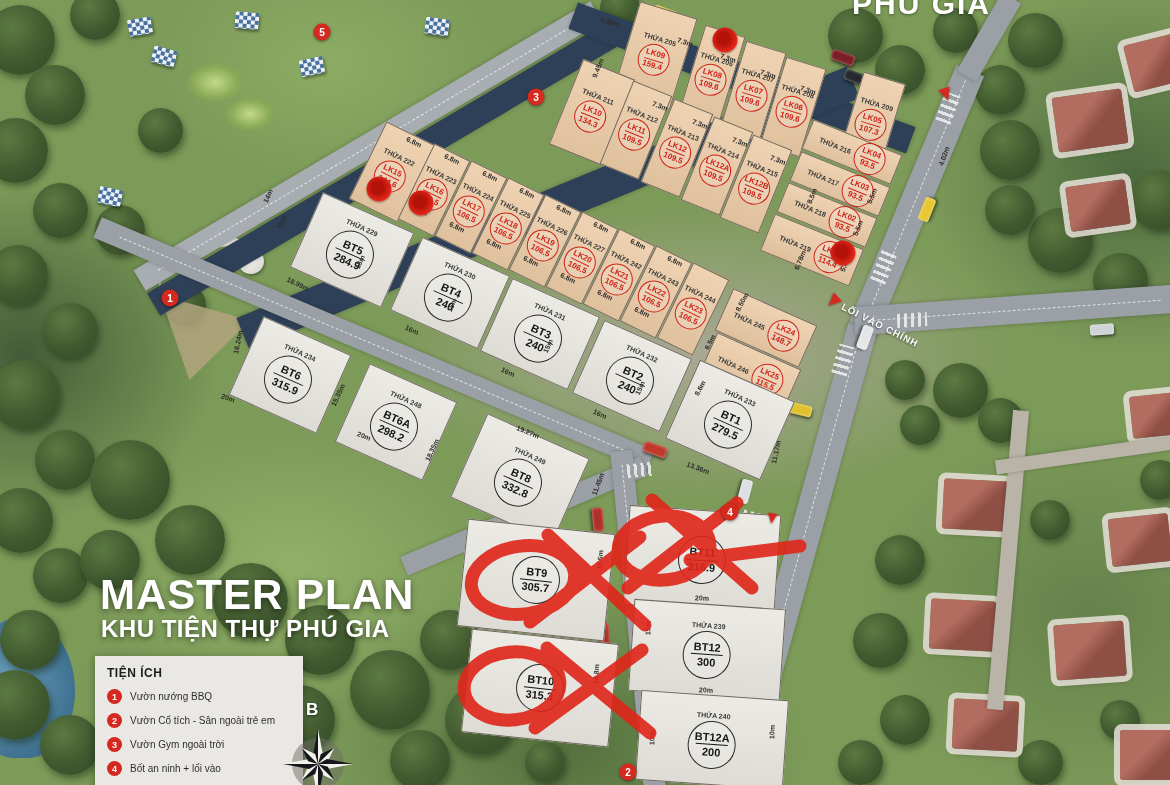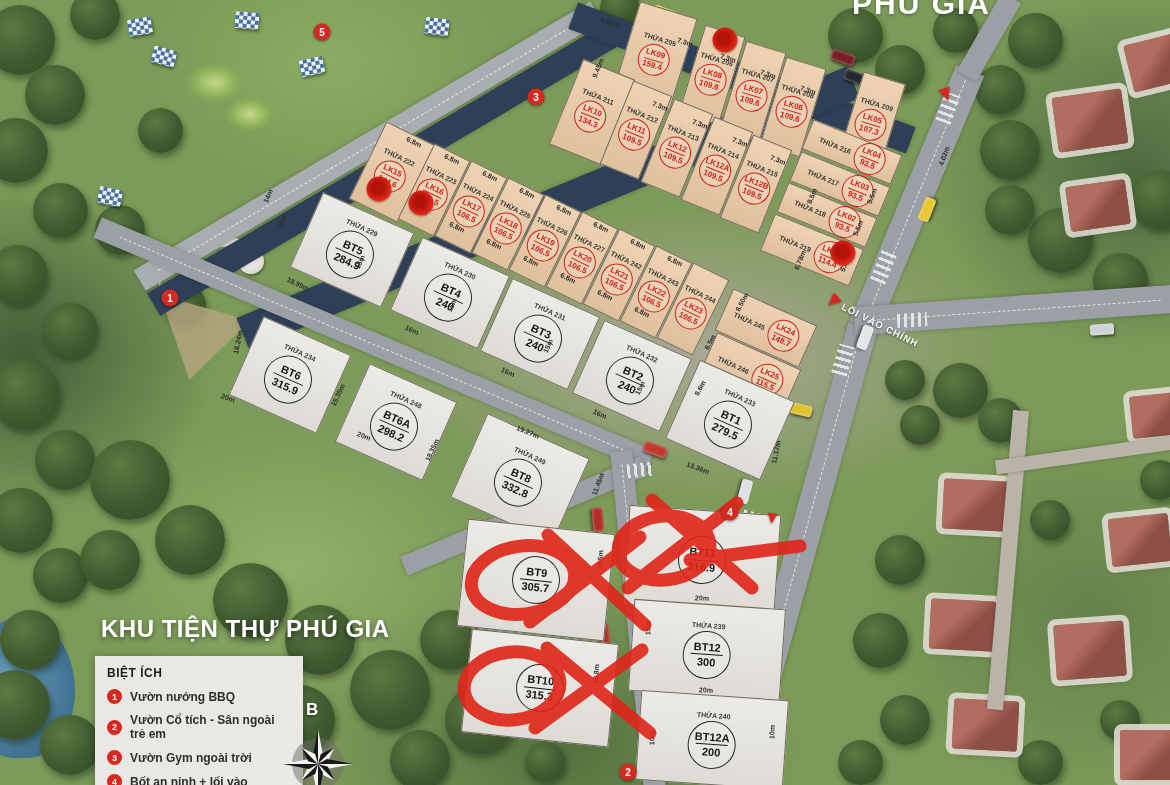--- a/index.html
+++ b/index.html
@@ -74,21 +74,21 @@
   .title2{left:101px;top:616px;color:#fff;font-size:24px;font-weight:bold;letter-spacing:.5px;
     text-shadow:0 2px 5px rgba(0,0,0,.5);line-height:1.1;}
   .watermark{left:852px;top:-13px;color:#fff;font-size:30px;font-weight:bold;letter-spacing:2px;
     text-shadow:0 1px 3px rgba(0,0,0,.4);}
   .legend{left:95px;top:656px;width:208px;height:140px;background:#eae8e4;box-shadow:0 2px 8px rgba(0,0,0,.35);
     padding:10px 12px;box-sizing:border-box;}
   .legend h3{margin:0 0 9px 0;font-size:12px;color:#1d1d1d;letter-spacing:.5px;}
   .legend .item{display:flex;align-items:center;gap:8px;margin-bottom:9px;}
   .legend .num{width:15px;height:15px;border-radius:50%;background:#d6281e;color:#fff;font-size:9px;
     font-weight:bold;display:flex;align-items:center;justify-content:center;flex:0 0 auto;}
-  .legend .lbl{font-size:12px;font-weight:bold;color:#2e2e2e;}
+  .legend .lbl{font-size:10px;font-weight:normal;color:#2e2e2e;}
   .compass{left:281px;top:727px;}
   .north{left:306px;top:700px;color:#fff;font-size:17px;font-weight:bold;text-shadow:0 1px 3px rgba(0,0,0,.6);}
 </style>
 </head>
 <body>
 
 <div class="map">
   <div class="layer" id="terrain" style="z-index:1">
       <div class="water" style="left: -25px; top: 618px; width: 100px; height: 140px;"></div>
       <div class="tree" style="left: -15px; top: 5px; width: 70px; height: 70px;"></div>
@@ -591,24 +591,25 @@
     </div>
 
   <div class="entrance">
     <span class="pin" style="position:static;transform:rotate(20deg)"></span>
     <span>LỐI VÀO CHÍNH</span>
   </div>
   <span class="pin" style="left:940px;top:88px;transform:rotate(-18deg)"></span>
   <span class="pin" style="left:766px;top:512px;transform:rotate(8deg) scale(.8)"></span>
 
   <div class="ui watermark">PHU GIA</div>
+  <div class="ui title1">MASTER PLAN</div>
   <div class="ui title2">KHU TIỆN THỰ PHÚ GIA</div>
 
   <div class="ui legend">
-    <h3>BIỆT ÍCH</h3>
+    <h3>TIỆN ÍCH</h3>
     <div id="legend-items">
         <div class="item">
           <div class="num">1</div>
           <div class="lbl">Vườn nướng BBQ</div>
         </div>
         <div class="item">
           <div class="num">2</div>
           <div class="lbl">Vườn Cổ tích - Sân ngoài trẻ em</div>
         </div>
         <div class="item">

